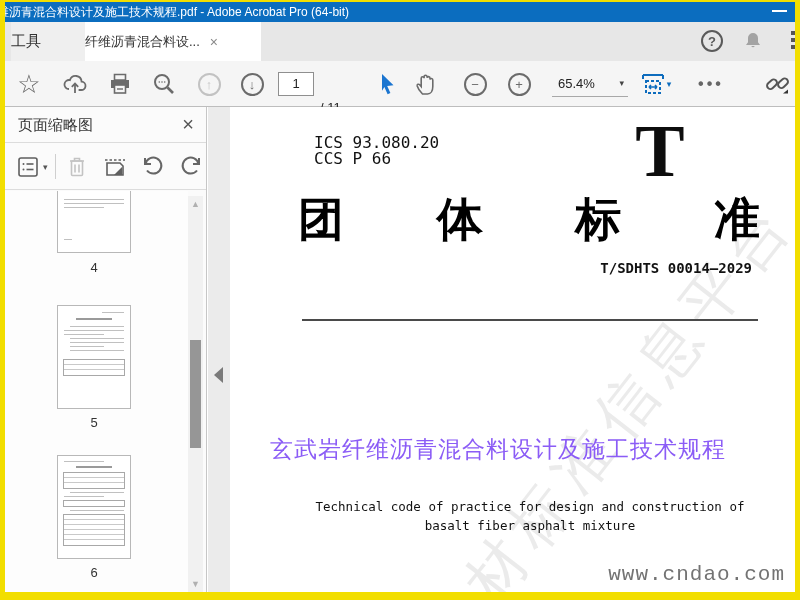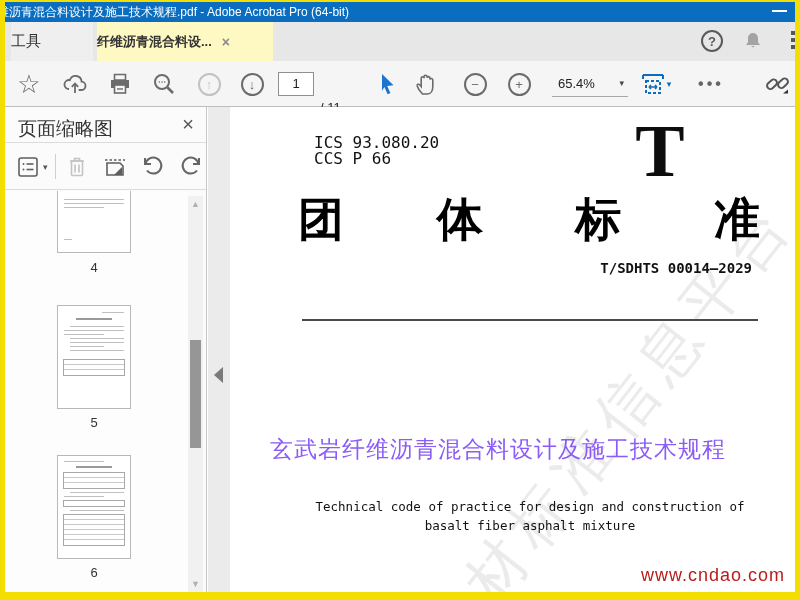--- a/index.html
+++ b/index.html
@@ -11,21 +11,21 @@
   #titlebar { position:absolute; left:0; top:0; right:0; height:20px; background:#0b6dbf;
               color:#fff; overflow:hidden; }
   #titlebar .ttl { position:absolute; left:0; top:2px; font-size:12px; white-space:nowrap; margin-left:-8px; }
   #minimize { position:absolute; right:8px; top:8px; width:15px; height:2px; background:#fff; }
 
   
   #tabbar { position:absolute; left:0; top:20px; right:0; height:39px; background:#e7e7e7; }
   .tab { position:absolute; top:0; height:39px; display:flex; align-items:center; justify-content:flex-start;
          font-size:15px; color:#333; cursor:default; }
   #tab-tools { left:6px; width:82px; background:#efefef; }
-  #tab-doc { left:92px; width:176px; background:#fef9c3; font-size:13px;font-weight:bold; }
+  #tab-doc { left:80px; width:176px; background:#ffffff; font-size:13px; }
   #tab-doc .close-x { margin-left:10px; color:#8a8a8a; font-size:14px; }
   #help-btn { position:absolute; right:72px; top:8px; width:22px; height:22px; border:2px solid #5a5a5a;
               border-radius:50%; color:#5a5a5a; font-size:13px; font-weight:bold; text-align:center; line-height:19px; }
   #bell { position:absolute; right:32px; top:9px; }
   #dots-vert { position:absolute; right:-1px; top:9px; width:5px; }
   #dots-vert i { display:block; width:4px; height:4px; background:#555; margin-bottom:3px; }
 
   
   #toolbar { position:absolute; left:0; top:59px; right:0; height:46px; background:#f5f5f5;
              border-bottom:1px solid #bdbdbd; }
@@ -55,21 +55,21 @@
   #more-tool { left:688px; width:36px; letter-spacing:3px; font-size:16px; color:#666; font-weight:bold; }
   #link-tool { left:758px; width:30px; color:#555; }
 
   
   #red-circle { position:absolute; left:256px; top:57px; width:124px; height:52px; transform:rotate(-3deg); pointer-events:none; }
 
   
   #panel { position:absolute; left:0; top:105px; width:202px; bottom:0; background:#fbfbfb;
            border-right:1px solid #c6c6c6; overflow:hidden; }
   #panel-header { position:relative; height:36px; border-bottom:1px solid #dcdcdc; }
-  #panel-title { position:absolute; left:13px; top:9px; font-size:19px; color:#333; }
+  #panel-title { position:absolute; left:13px; top:9px; font-size:15px; color:#333; }
   #panel-close { position:absolute; right:12px; top:6px; font-size:20px; color:#555; }
   #panel-tools { position:relative; height:47px; border-bottom:1px solid #dcdcdc; }
   .pti { position:absolute; top:0; height:47px; display:flex; align-items:center; color:#5f5f5f; }
   #opt-btn { left:12px; }
   #opt-btn .caret { font-size:9px; color:#555; margin-left:4px; }
   #ptool-sep { left:50px; top:11px; height:25px; width:1px; background:#cfcfcf; position:absolute; }
   #trash-btn { left:62px; color:#c3c3c3; }
   #crop-btn { left:98px; }
   #rotccw-btn { left:136px; }
   #rotcw-btn { left:174px; }
@@ -113,22 +113,22 @@
   #std-number { position:absolute; left:280px; top:153px; width:242px; text-align:right;
                 font-family:"DejaVu Sans Mono", monospace; font-weight:bold; font-size:14px; color:#111; }
   #doc-rule { position:absolute; left:72px; top:212px; width:456px; height:2px; background:#4a4a4a; }
   #doc-title { position:absolute; left:40px; top:327px; width:520px; 
                font-size:23px; font-weight:400; color:#8b5cf6; letter-spacing:1px; }
   #doc-sub { position:absolute; left:20px; top:390px; width:560px; text-align:center;
              font-family:"DejaVu Sans Mono", monospace; font-size:12.5px; color:#111; line-height:19px; }
   #wm-diag { position:absolute; left:120px; top:255px; width:560px; text-align:center;
              font-size:60px; letter-spacing:10px; color:rgba(100,100,100,0.13);
              transform:rotate(-52deg); white-space:nowrap; pointer-events:none; }
-  #wm-site { position:absolute; right:10px; bottom:6px; font-family:Liberation Sans, sans-serif;
-             font-size:18px; color:#b91c1c; letter-spacing:1px; }
+  #wm-site { position:absolute; right:10px; bottom:6px; font-family:Liberation Mono, monospace;
+             font-size:21px; color:#737373; letter-spacing:1px; }
 
   svg { display:block; }
 </style>
 </head>
 <body>
 
 <div id="frame">
 
   <div id="titlebar">
     <span class="ttl">维沥青混合料设计及施工技术规程.pdf - Adobe Acrobat Pro (64-bit)</span>

